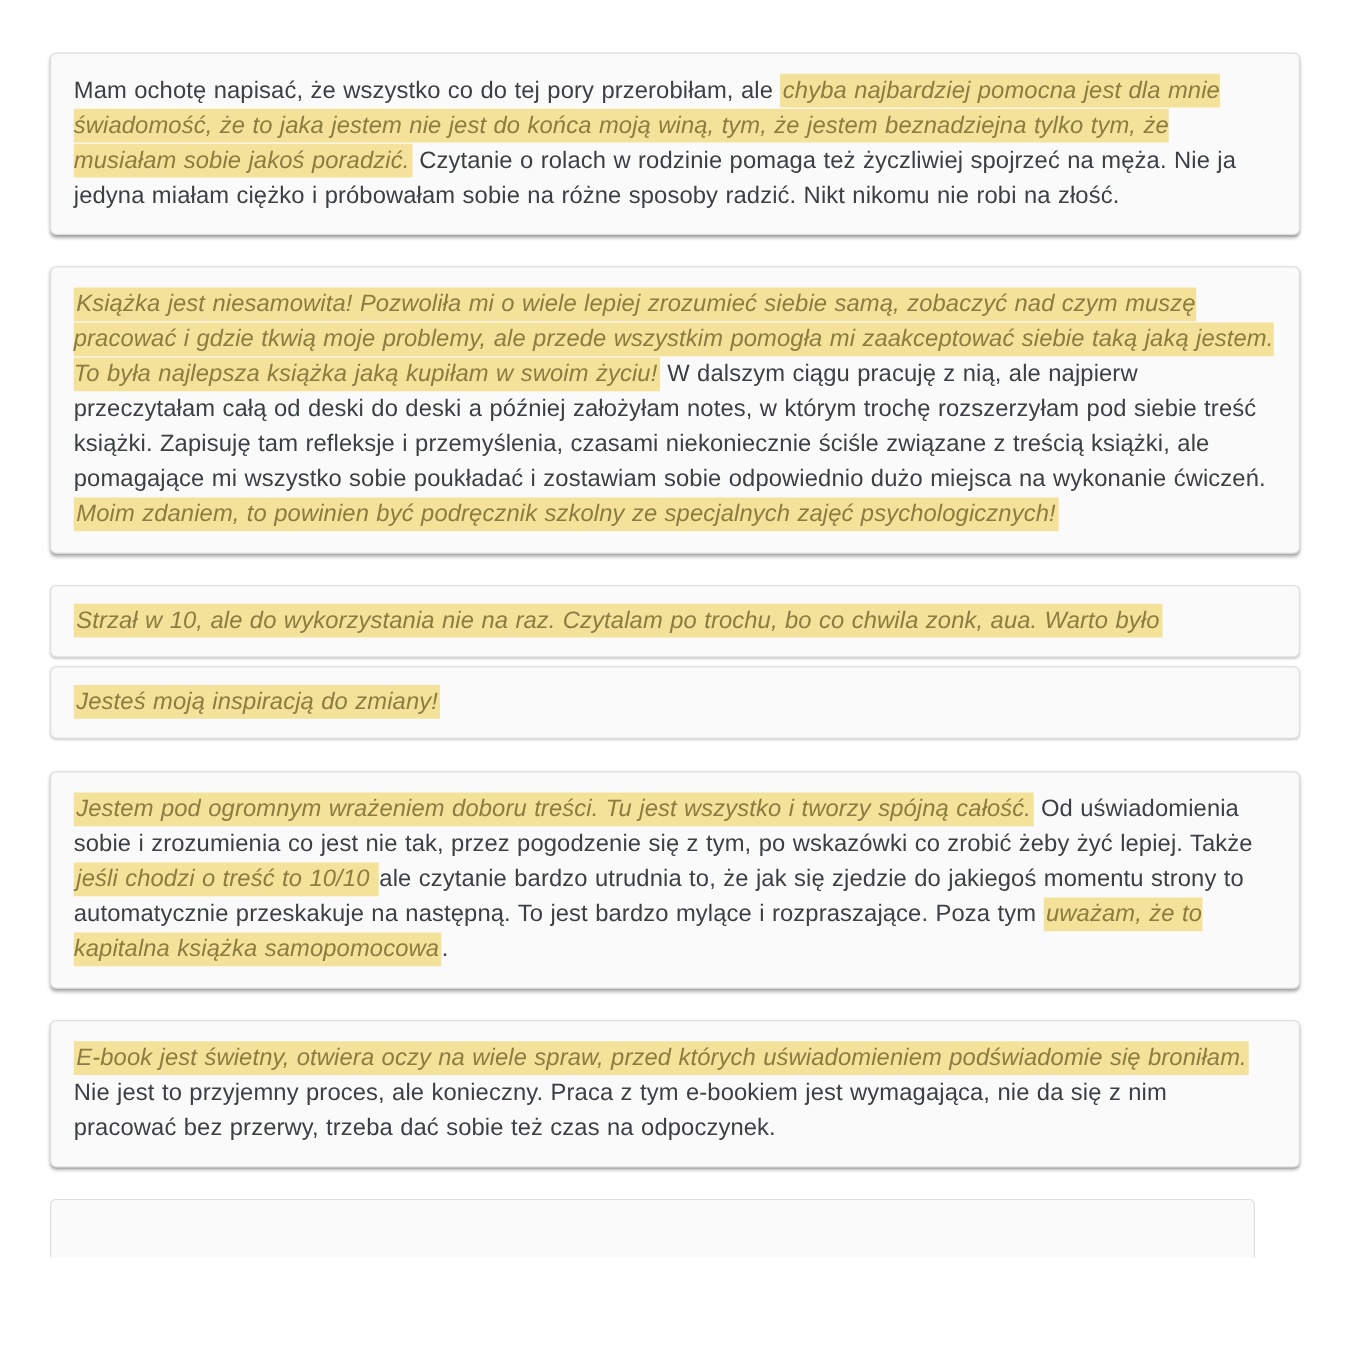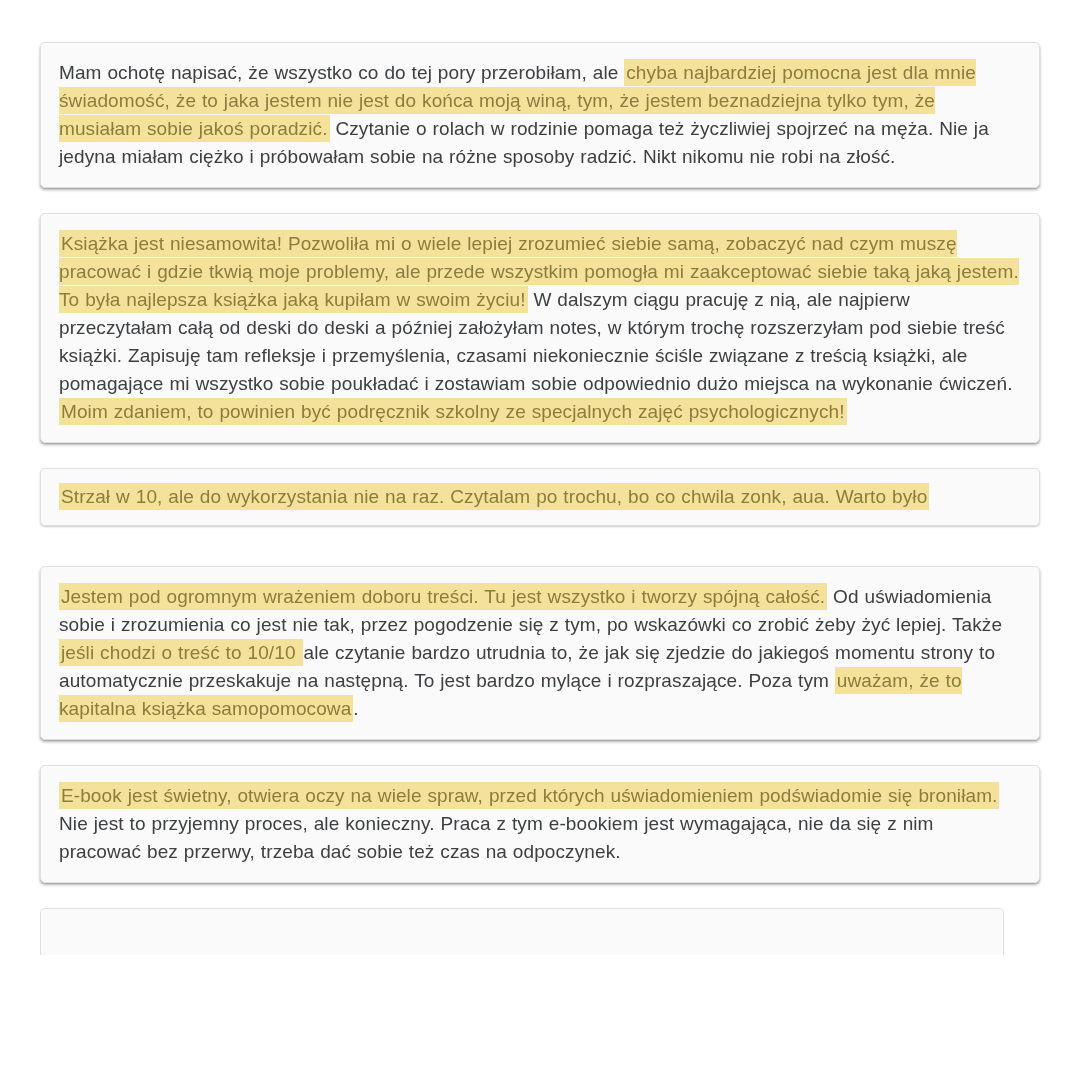--- a/index.html
+++ b/index.html
@@ -25,31 +25,32 @@
     border-radius:5px;
     box-shadow:0 2px 3px rgba(0,0,0,.30),0 1px 1px rgba(0,0,0,.10);
     padding:16px 18px;
     font-size:19px;
     line-height:28px;
     color:var(--text);
     letter-spacing:.1px;
     margin-bottom:25px;
     word-spacing:.5px;
   }
-  .card-group{margin-bottom:40px;}
+  .card-group{margin-bottom:26px;}
   .card-group .card{
     margin-bottom:7px;
     padding:14px 18px;
     box-shadow:0 1px 2px rgba(0,0,0,.22);
   }
   .card-group .card:last-child{margin-bottom:0;}
   mark{
     background:var(--highlight-bg);
     color:var(--highlight-text);
     padding:3px 2px;
+    font-style:italic;
   }
   .partial-card{
     width:962px;
     height:46px;
     margin-top:12px;
     background:var(--card-bg);
     border:1px solid var(--card-border);
     border-bottom:none;
     border-radius:5px 5px 0 0;
   }
@@ -58,20 +59,21 @@
 <body>
 
 <div class="page">
 
   <section class="card"><span>Mam ochotę napisać, że wszystko co do tej pory przerobiłam, ale </span><mark>chyba najbardziej pomocna jest dla mnie świadomość, że to jaka jestem nie jest do końca moją winą, tym, że jestem beznadziejna tylko tym, że musiałam sobie jakoś poradzić.</mark><span> Czytanie o rolach w rodzinie pomaga też życzliwiej spojrzeć na męża. Nie ja jedyna miałam ciężko i próbowałam sobie na różne sposoby radzić. Nikt nikomu nie robi na złość.</span></section>
 
   <section class="card"><mark>Książka jest niesamowita! Pozwoliła mi o wiele lepiej zrozumieć siebie samą, zobaczyć nad czym muszę pracować i gdzie tkwią moje problemy, ale przede wszystkim pomogła mi zaakceptować siebie taką jaką jestem. To była najlepsza książka jaką kupiłam w swoim życiu!</mark><span> W dalszym ciągu pracuję z nią, ale najpierw przeczytałam całą od deski do deski a później założyłam notes, w którym trochę rozszerzyłam pod siebie treść książki. Zapisuję tam refleksje i przemyślenia, czasami niekoniecznie ściśle związane z treścią książki, ale pomagające mi wszystko sobie poukładać i zostawiam sobie odpowiednio dużo miejsca na wykonanie ćwiczeń. </span><mark>Moim zdaniem, to powinien być podręcznik szkolny ze specjalnych zajęć psychologicznych!</mark></section>
 
   <div class="card-group">
     <section class="card"><mark>Strzał w 10, ale do wykorzystania nie na raz. Czytalam po trochu, bo co chwila zonk, aua. Warto było</mark></section>
+    <section class="card"><mark>Jesteś moją inspiracją do zmiany!</mark></section>
   </div>
 
   <section class="card"><mark>Jestem pod ogromnym wrażeniem doboru treści. Tu jest wszystko i tworzy spójną całość.</mark><span> Od uświadomienia sobie i zrozumienia co jest nie tak, przez pogodzenie się z tym, po wskazówki co zrobić żeby żyć lepiej. Także </span><mark>jeśli chodzi o treść to 10/10 </mark><span>ale czytanie bardzo utrudnia to, że jak się zjedzie do jakiegoś momentu strony to automatycznie przeskakuje na następną. To jest bardzo mylące i rozpraszające. Poza tym </span><mark>uważam, że to kapitalna książka samopomocowa</mark><span>.</span></section>
 
   <section class="card"><mark>E-book jest świetny, otwiera oczy na wiele spraw, przed których uświadomieniem podświadomie się broniłam.</mark><span> Nie jest to przyjemny proces, ale konieczny. Praca z tym e-bookiem jest wymagająca, nie da się z nim pracować bez przerwy, trzeba dać sobie też czas na odpoczynek.</span></section>
 
   <div class="partial-card"></div>
 
 </div>
 

